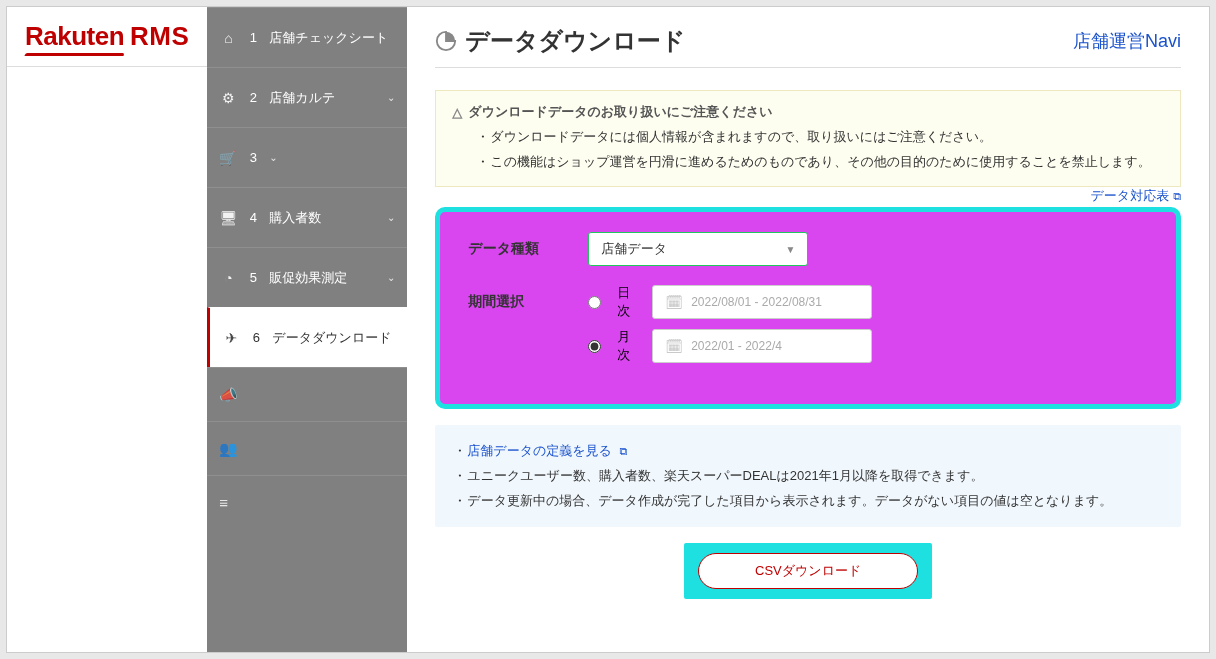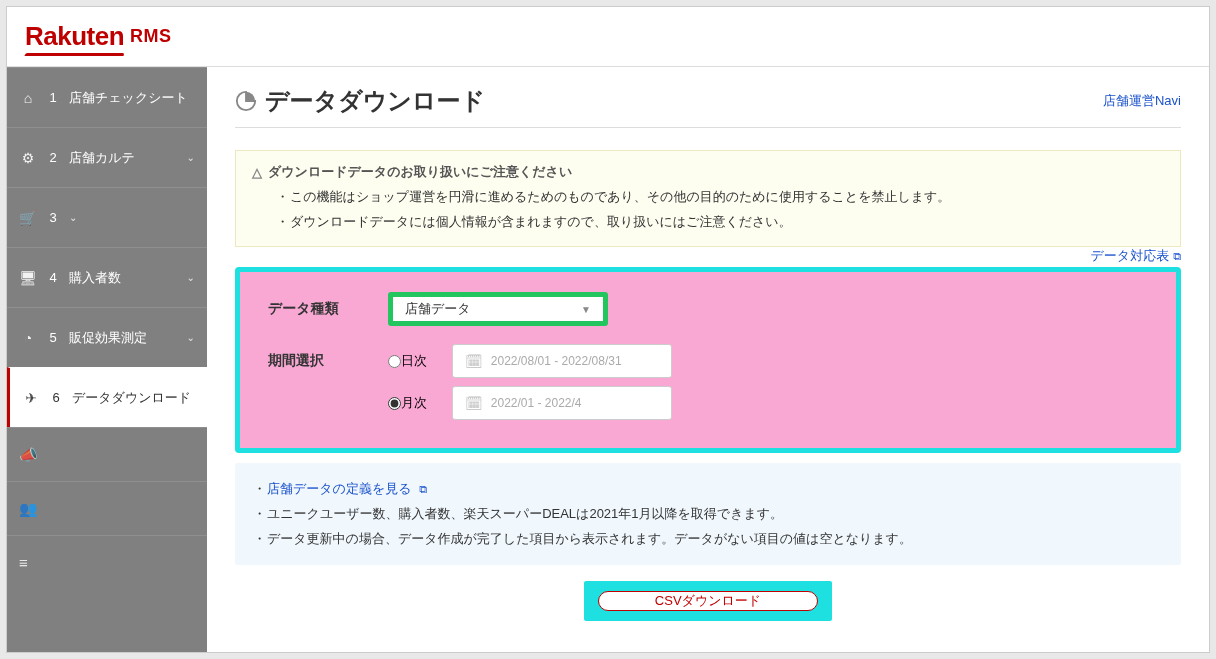--- a/index.html
+++ b/index.html
@@ -1,65 +1,65 @@
 <!DOCTYPE html>
 <html><head>
   <meta charset="utf-8">
   <style>
     * { box-sizing: border-box; margin: 0; padding: 0; }
     body { font-family: "Hiragino Sans", "Meiryo", sans-serif; background: #e8e8e8; width: 1216px; height: 659px; overflow: hidden; }
-    .app-frame { background: #fff; width: 1204px; height: 647px; margin: 6px; border: 1px solid #ccc; display: flex; flex-direction: column; }
+    .app-frame { background: #fff; width: 1204px; height: 647px; margin: 6px; border: 1px solid #ccc; display: flex; flex-direction: row; }
     .header { height: 60px; border-bottom: 1px solid #ddd; display: flex; align-items: center; padding: 0 18px; }
     .logo-rakuten { color: #bf0000; font-weight: 900; font-size: 26px; letter-spacing: -0.5px; }
-    .logo-rms { color: #bf0000; font-weight: 700; font-size: 18px; margin-left: 6px; letter-spacing: 0.5px; }
+    .logo-rms { color: #bf0000; font-weight: 700; font-size: 26px; margin-left: 6px; letter-spacing: 0.5px; }
     .logo-underline { position: relative; }
     .logo-underline::after { content: ""; position: absolute; left: 0; right: 0; bottom: -4px; height: 3px; background: #bf0000; border-radius: 2px 2px 0 0; transform: skewX(-20deg); }
     .body-row { flex: 1; display: flex; }
     .sidebar { width: 200px; background: #808080; }
     .sidebar-item { display: flex; align-items: center; height: 60px; padding: 0 12px; color: #fff; font-size: 13px; border-top: 1px solid rgba(255,255,255,0.12); cursor: pointer; gap: 10px; position: relative; }
     .sidebar-item.active { background: #fff; color: #333; border-left: 3px solid #bf0000; }
     .sidebar-item .icon { width: 18px; text-align: center; font-size: 14px; opacity: 0.9; }
     .sidebar-item .idx { width: 12px; text-align: center; }
     .sidebar-item .lbl { flex: 1; }
     .sidebar-item .caret { font-size: 10px; opacity: 0.8; }
     .sidebar-narrow { width: 200px; }
     .sidebar-tray { background: #808080; }
     .sidebar-tray .tray-item { height: 54px; display: flex; align-items: center; justify-content: flex-start; padding-left: 12px; color: rgba(255,255,255,0.8); font-size: 15px; border-top: 1px solid rgba(255,255,255,0.12); }
     .main { flex: 1; padding: 18px 28px 24px 28px; position: relative; overflow: auto; }
     .title-row { display: flex; align-items: center; justify-content: space-between; border-bottom: 1px solid #ddd; padding-bottom: 10px; }
     .title-row h1 { font-size: 24px; font-weight: 700; color: #333; display: flex; align-items: center; gap: 8px; }
     .pie-icon { width: 22px; height: 22px; }
-    .navi-link { color: #1a52cc; font-size: 13px; text-decoration: none; cursor: pointer; }
+    .navi-link { color: #1a52cc; font-size: 18px; text-decoration: none; cursor: pointer; }
     .warn-box { margin-top: 22px; background: #fdfdf0; border: 1px solid #eee8c0; padding: 12px 16px; font-size: 13px; color: #333; }
     .warn-head { font-weight: 600; display: flex; align-items: center; gap: 6px; color: #555; }
     .warn-head .tri { color: #888; }
     .warn-list { padding-left: 24px; margin-top: 4px; line-height: 1.9; }
     .warn-list li { list-style: none; position: relative; padding-left: 14px; }
     .warn-list li::before { content: "・"; position: absolute; left: 0; }
     .chart-link-row { text-align: right; font-size: 13px; }
     .chart-link-row a { color: #1a52cc; text-decoration: none; }
-    .filter-panel { background: #f9a8d4; border: 5px solid #1ee0e0; border-radius: 4px; padding: 20px 28px 28px 28px; margin-top: 2px; }
+    .filter-panel { background: #d946ef; border: 5px solid #1ee0e0; border-radius: 10px; padding: 20px 28px 40px 28px; margin-top: 2px; }
     .filter-row { display: flex; align-items: center; margin-bottom: 18px; }
     .filter-label { width: 120px; font-size: 14px; font-weight: 600; color: #333; }
-    .select-ctl { width: 220px; height: 34px; border: 5px solid #22c55e; background: #fff; border-radius: 3px; display: flex; align-items: center; padding: 0 12px; font-size: 13px; color: #333; cursor: pointer; justify-content: space-between; }
+    .select-ctl { width: 220px; height: 34px; border: 1px solid #22c55e; background: #fff; border-radius: 3px; display: flex; align-items: center; padding: 0 12px; font-size: 13px; color: #333; cursor: pointer; justify-content: space-between; }
     .select-ctl .caret { font-size: 10px; color: #888; }
-    .radio-label { font-size: 13px; display: flex; align-items: center; gap: 0; cursor: pointer; margin-right: 12px; width: 52px; }
+    .radio-label { font-size: 13px; display: flex; align-items: center; gap: 16px; cursor: pointer; margin-right: 12px; width: 52px; }
     .radio-label input { accent-color: #333; }
     .date-input { width: 220px; height: 34px; border: 1px solid #ccc; background: #fff; border-radius: 3px; display: flex; align-items: center; padding: 0 12px; font-size: 12px; color: #aaa; gap: 8px; }
     .calendar-icon { color: #bbb; font-size: 14px; }
     .sub-indent { margin-left: 120px; display: flex; align-items: center; margin-top: 8px; }
     .updated-row { text-align: right; font-size: 12px; color: #333; margin-top: 14px; }
-    .info-box { background: #f0f7fd; border-radius: 2px; padding: 14px 18px; font-size: 13px; color: #333; margin-top: 10px; line-height: 1.9; }
+    .info-box { background: #f0f7fd; border-radius: 2px; padding: 14px 18px; font-size: 13px; color: #333; margin-top: 16px; line-height: 1.9; }
     .info-box li { list-style: none; position: relative; padding-left: 14px; }
     .info-box li::before { content: "・"; position: absolute; left: 0; }
     .info-box a { color: #1a52cc; text-decoration: none; }
     .ext-icon { font-size: 11px; margin-left: 4px; color: #1a52cc; }
     .dl-wrap { text-align: center; margin-top: 16px; }
     .dl-hl { display: inline-block; padding: 10px 14px; background: #1ee0e0; border-radius: 2px; }
-    .dl-btn { width: 220px; height: 20px; border: 1px solid #bf0000; background: #fff; color: #bf0000; border-radius: 18px; font-size: 13px; cursor: pointer; }
+    .dl-btn { width: 220px; height: 36px; border: 1px solid #bf0000; background: #fff; color: #bf0000; border-radius: 18px; font-size: 13px; cursor: pointer; }
   </style>
 </head>
 <body>
 
 <div class="app-frame">
   <div class="header">
     <span class="logo-rakuten logo-underline">Rakuten</span>
     <span class="logo-rms">RMS</span>
   </div>
   <div class="body-row">
@@ -116,22 +116,22 @@
         </h1>
         <a class="navi-link">店舗運営Navi</a>
       </div>
 
       <div class="warn-box">
         <div class="warn-head">
           <span class="tri">△</span>
           <span>ダウンロードデータのお取り扱いにご注意ください</span>
         </div>
         <ul class="warn-list" id="warn-lines">
+            <li>ダウンロードデータには個人情報が含まれますので、取り扱いにはご注意ください。</li>
             <li>この機能はショップ運営を円滑に進めるためのものであり、その他の目的のために使用することを禁止します。</li>
-            <li>ダウンロードデータには個人情報が含まれますので、取り扱いにはご注意ください。</li>
           </ul>
       </div>
 
       <div class="chart-link-row">
         <a><span>データ対応表</span><span class="ext-icon">⧉</span></a>
       </div>
 
       <div class="filter-panel">
         <div class="filter-row">
           <div class="filter-label">データ種類</div>

